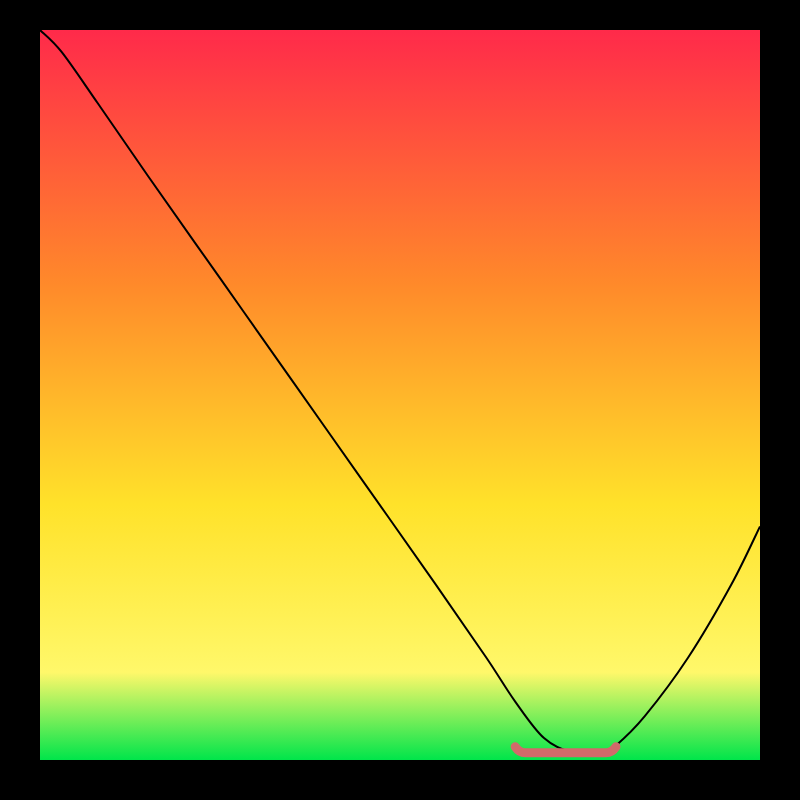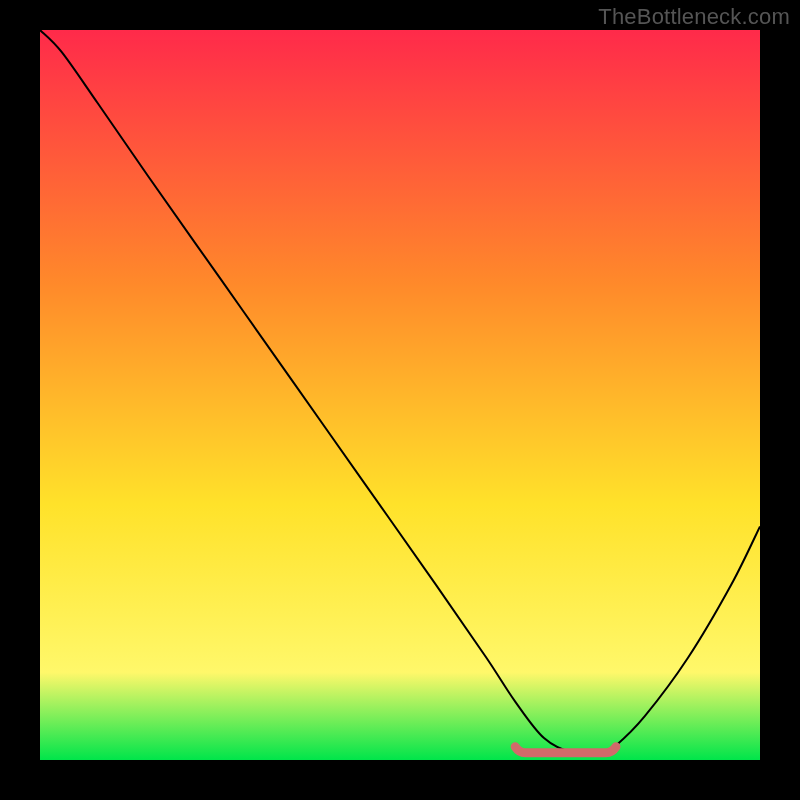--- a/index.html
+++ b/index.html
@@ -37,21 +37,20 @@
   .plot-area svg {
     display: block;
     width: 100%;
     height: 100%;
   }
 </style>
 </head>
 <body>
 
 <div class="frame">
-  <div class="watermark">TheBottleneck.com</div>
 
   <div class="plot-area">
     <svg viewBox="0 0 720 730" preserveAspectRatio="none">
       <defs>
         <linearGradient id="bgGrad" x1="0" y1="0" x2="0" y2="1">
           <stop offset="0%" stop-color="#ff2a4a"></stop>
           <stop offset="35%" stop-color="#ff8a2a"></stop>
           <stop offset="65%" stop-color="#ffe22a"></stop>
           <stop offset="88%" stop-color="#fff86a"></stop>
           <stop offset="100%" stop-color="#00e54a"></stop>

